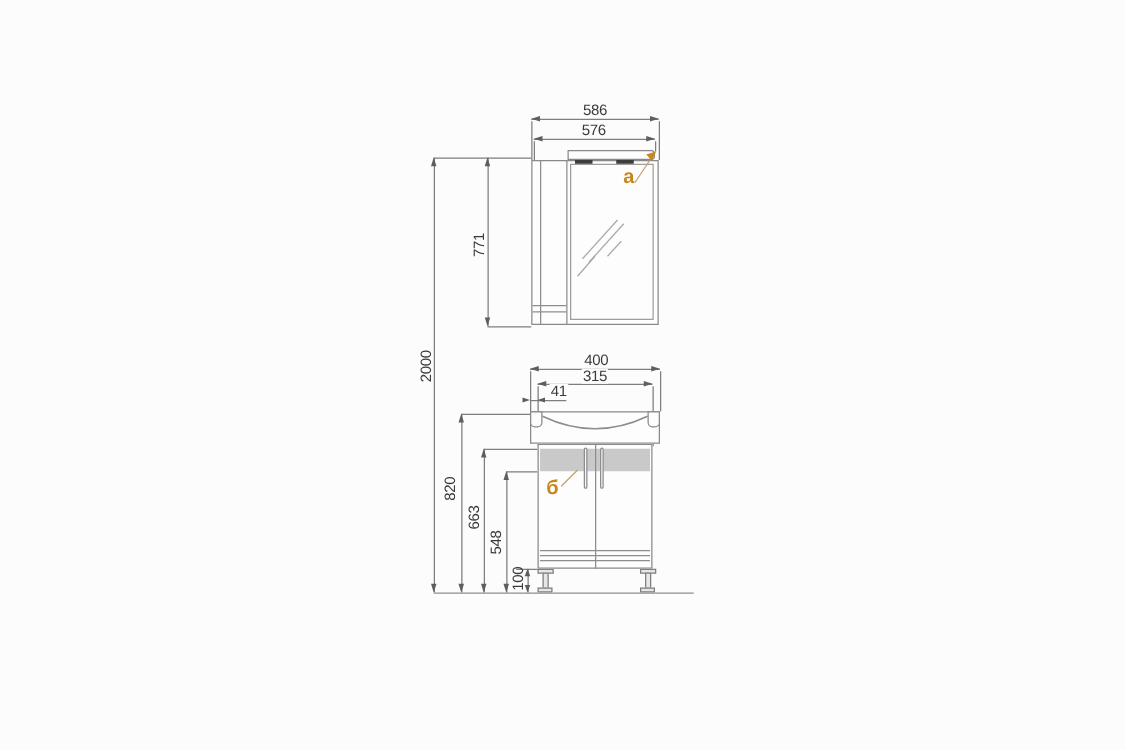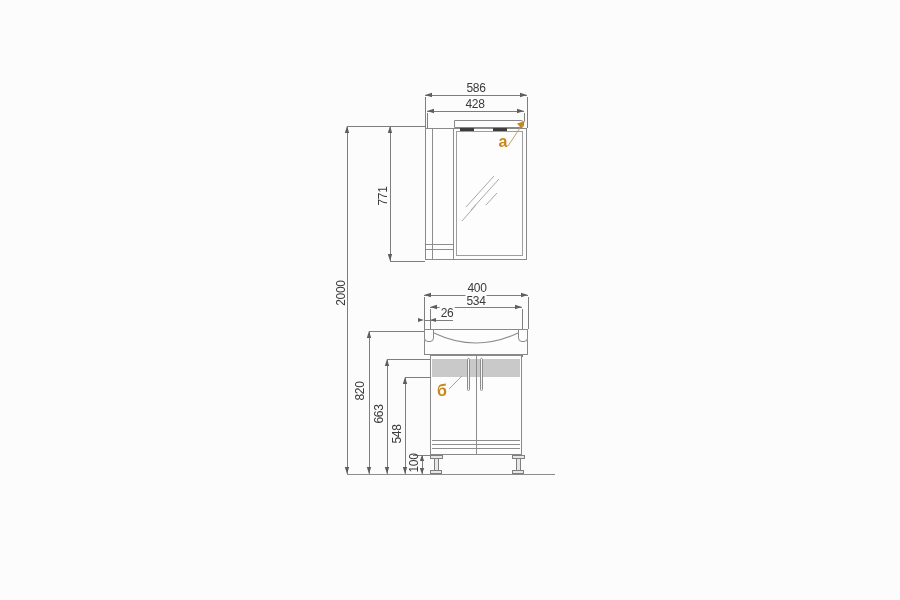--- a/index.html
+++ b/index.html
@@ -34,21 +34,21 @@
   <div class="clip" style="left:493px;top:128px;width:14px;"></div>
 
   <div class="hl dimline" style="left:425px;top:95px;width:102px;"></div>
   <div class="vl dimline" style="left:425px;top:97px;height:31px;"></div>
   <div class="vl dimline" style="left:527px;top:97px;height:31px;"></div>
   <div class="dim-text" style="left:476px;top:88px;">586</div>
 
   <div class="hl dimline" style="left:427px;top:111px;width:97px;"></div>
   <div class="vl dimline" style="left:427px;top:113px;height:15px;"></div>
   <div class="vl dimline" style="left:524px;top:113px;height:8px;"></div>
-  <div class="dim-text" style="left:475px;top:104px;">428</div>
+  <div class="dim-text" style="left:475px;top:104px;">576</div>
 
   <div class="hl dimline" style="left:347px;top:126px;width:78px;"></div>
   <div class="vl dimline" style="left:347px;top:126px;height:348px;"></div>
   <div class="vdim-text" style="left:341px;top:293px;">2000</div>
 
   <div class="vl dimline" style="left:390px;top:126px;height:135px;"></div>
   <div class="hl dimline" style="left:390px;top:261px;width:35px;"></div>
   <div class="vdim-text" style="left:383px;top:196px;">771</div>
 
   <div class="vl dimline" style="left:369px;top:331px;height:143px;"></div>
@@ -70,24 +70,24 @@
   <div class="hl" style="left:347px;top:474px;width:208px;border-color:#8d8d8d;"></div>
 
   <div class="hl dimline" style="left:424px;top:295px;width:104px;"></div>
   <div class="vl dimline" style="left:424px;top:297px;height:32px;"></div>
   <div class="vl dimline" style="left:528px;top:297px;height:32px;"></div>
   <div class="dim-text" style="left:477px;top:288px;">400</div>
 
   <div class="hl dimline" style="left:430px;top:307px;width:92px;"></div>
   <div class="vl dimline" style="left:430px;top:309px;height:48px;"></div>
   <div class="vl dimline" style="left:522px;top:309px;height:48px;"></div>
-  <div class="dim-text" style="left:476px;top:301px;">534</div>
+  <div class="dim-text" style="left:476px;top:301px;">315</div>
 
   <div class="hl dimline" style="left:424px;top:320px;width:29px;"></div>
-  <div class="dim-text" style="left:447px;top:313px;">26</div>
+  <div class="dim-text" style="left:447px;top:313px;">41</div>
 
   <div class="furn" style="left:424px;top:329px;width:104px;height:26px;"></div>
   <div class="furn" style="left:424px;top:329px;width:10px;height:13px;border-radius:0 0 4px 4px;"></div>
   <div class="furn" style="left:518px;top:329px;width:10px;height:13px;border-radius:0 0 4px 4px;"></div>
 
   <div class="furn" style="left:430px;top:355px;width:92px;height:100px;"></div>
   <div class="gray-band" style="left:432px;top:359px;width:88px;height:18px;"></div>
   <div class="vl" style="left:476px;top:355px;height:100px;"></div>
   <div class="handle" style="left:467px;top:358px;height:33px;"></div>
   <div class="handle" style="left:480px;top:358px;height:33px;"></div>

